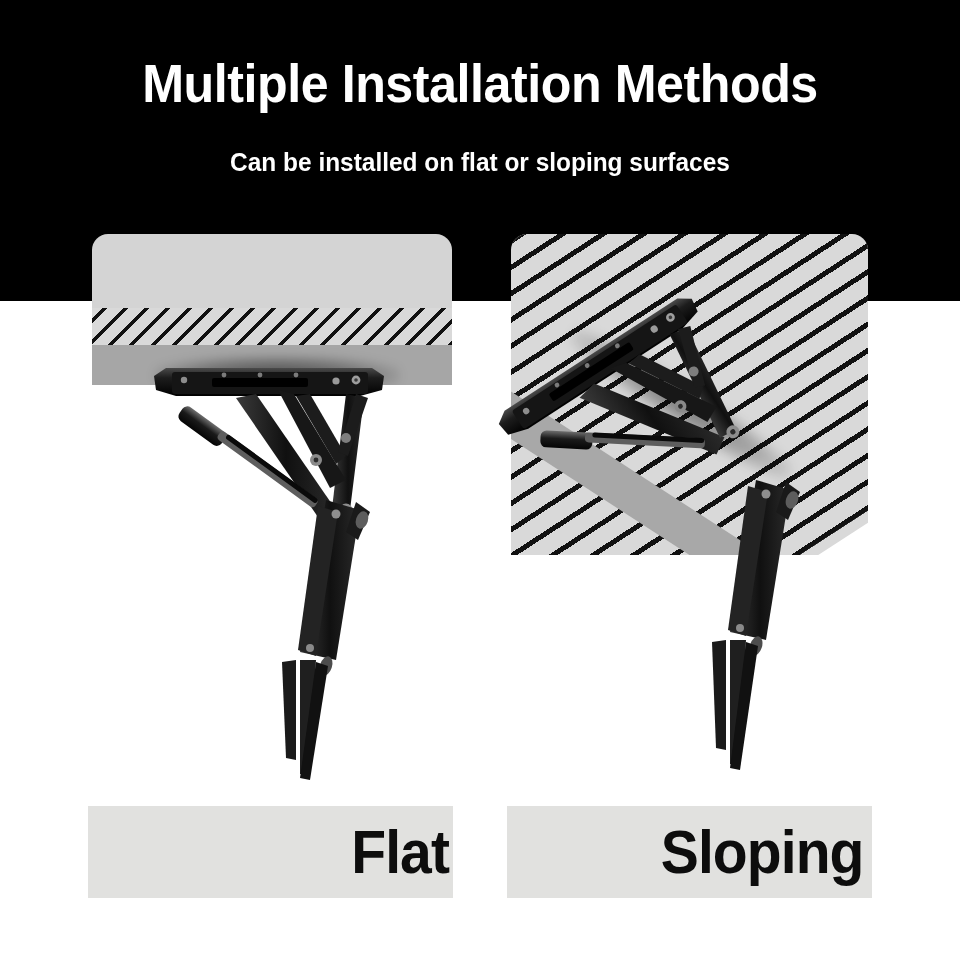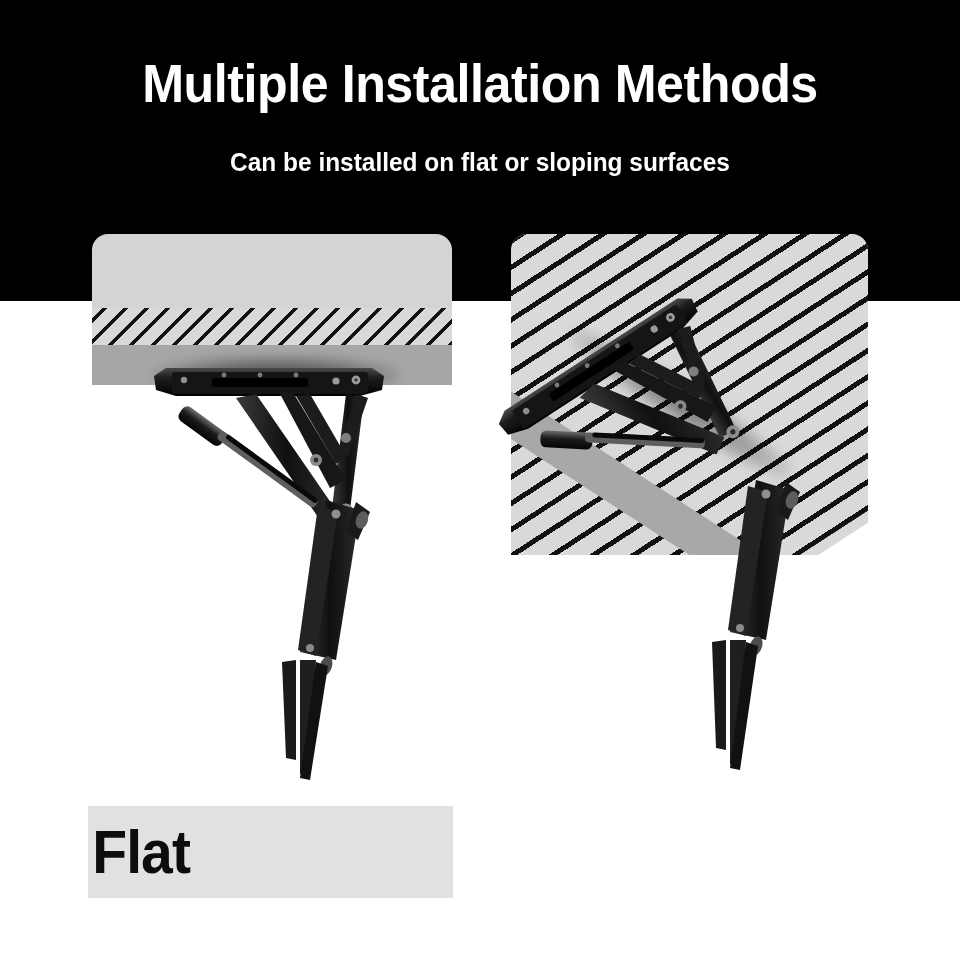--- a/index.html
+++ b/index.html
@@ -154,21 +154,21 @@
   .mount-svg { position: absolute; overflow: visible; }
   .mount-left  { left: 150px; top: 360px; }
   .mount-right { left: 560px; top: 320px; }
 
   
   .caption {
     position: absolute;
     background: #e1e1df;
     display: flex;
     align-items: center;
-    justify-content: flex-start;
+    justify-content: flex-end;
   }
   .caption-left  { left: 88px;  top: 806px; width: 365px; height: 92px; }
   .caption-right { left: 507px; top: 806px; width: 365px; height: 92px; }
   .caption-text {
     color: #0d0d0d;
     font-family: "Liberation Sans Narrow", "Liberation Sans", sans-serif;
     font-weight: bold;
     font-size: 62px;
     line-height: 66px;
     letter-spacing: -1px;
@@ -317,14 +317,17 @@
       <path d="M170 320 L186 320 L180 444 L170 444 Z" fill="#1f1f1f"></path>
       <path d="M186 322 L198 326 L180 450 L170 448 Z" fill="#111111"></path>
       <path d="M152 322 L166 320 L166 430 L156 428 Z" fill="#1a1a1a"></path>
     </g>
   </svg>
 
   <div class="caption caption-left">
     <span class="caption-text">Flat</span>
   </div>
 
+  <div class="caption caption-right">
+    <span class="caption-text">Sloping</span>
+  </div>
 
 </div>
 
 </body></html>

